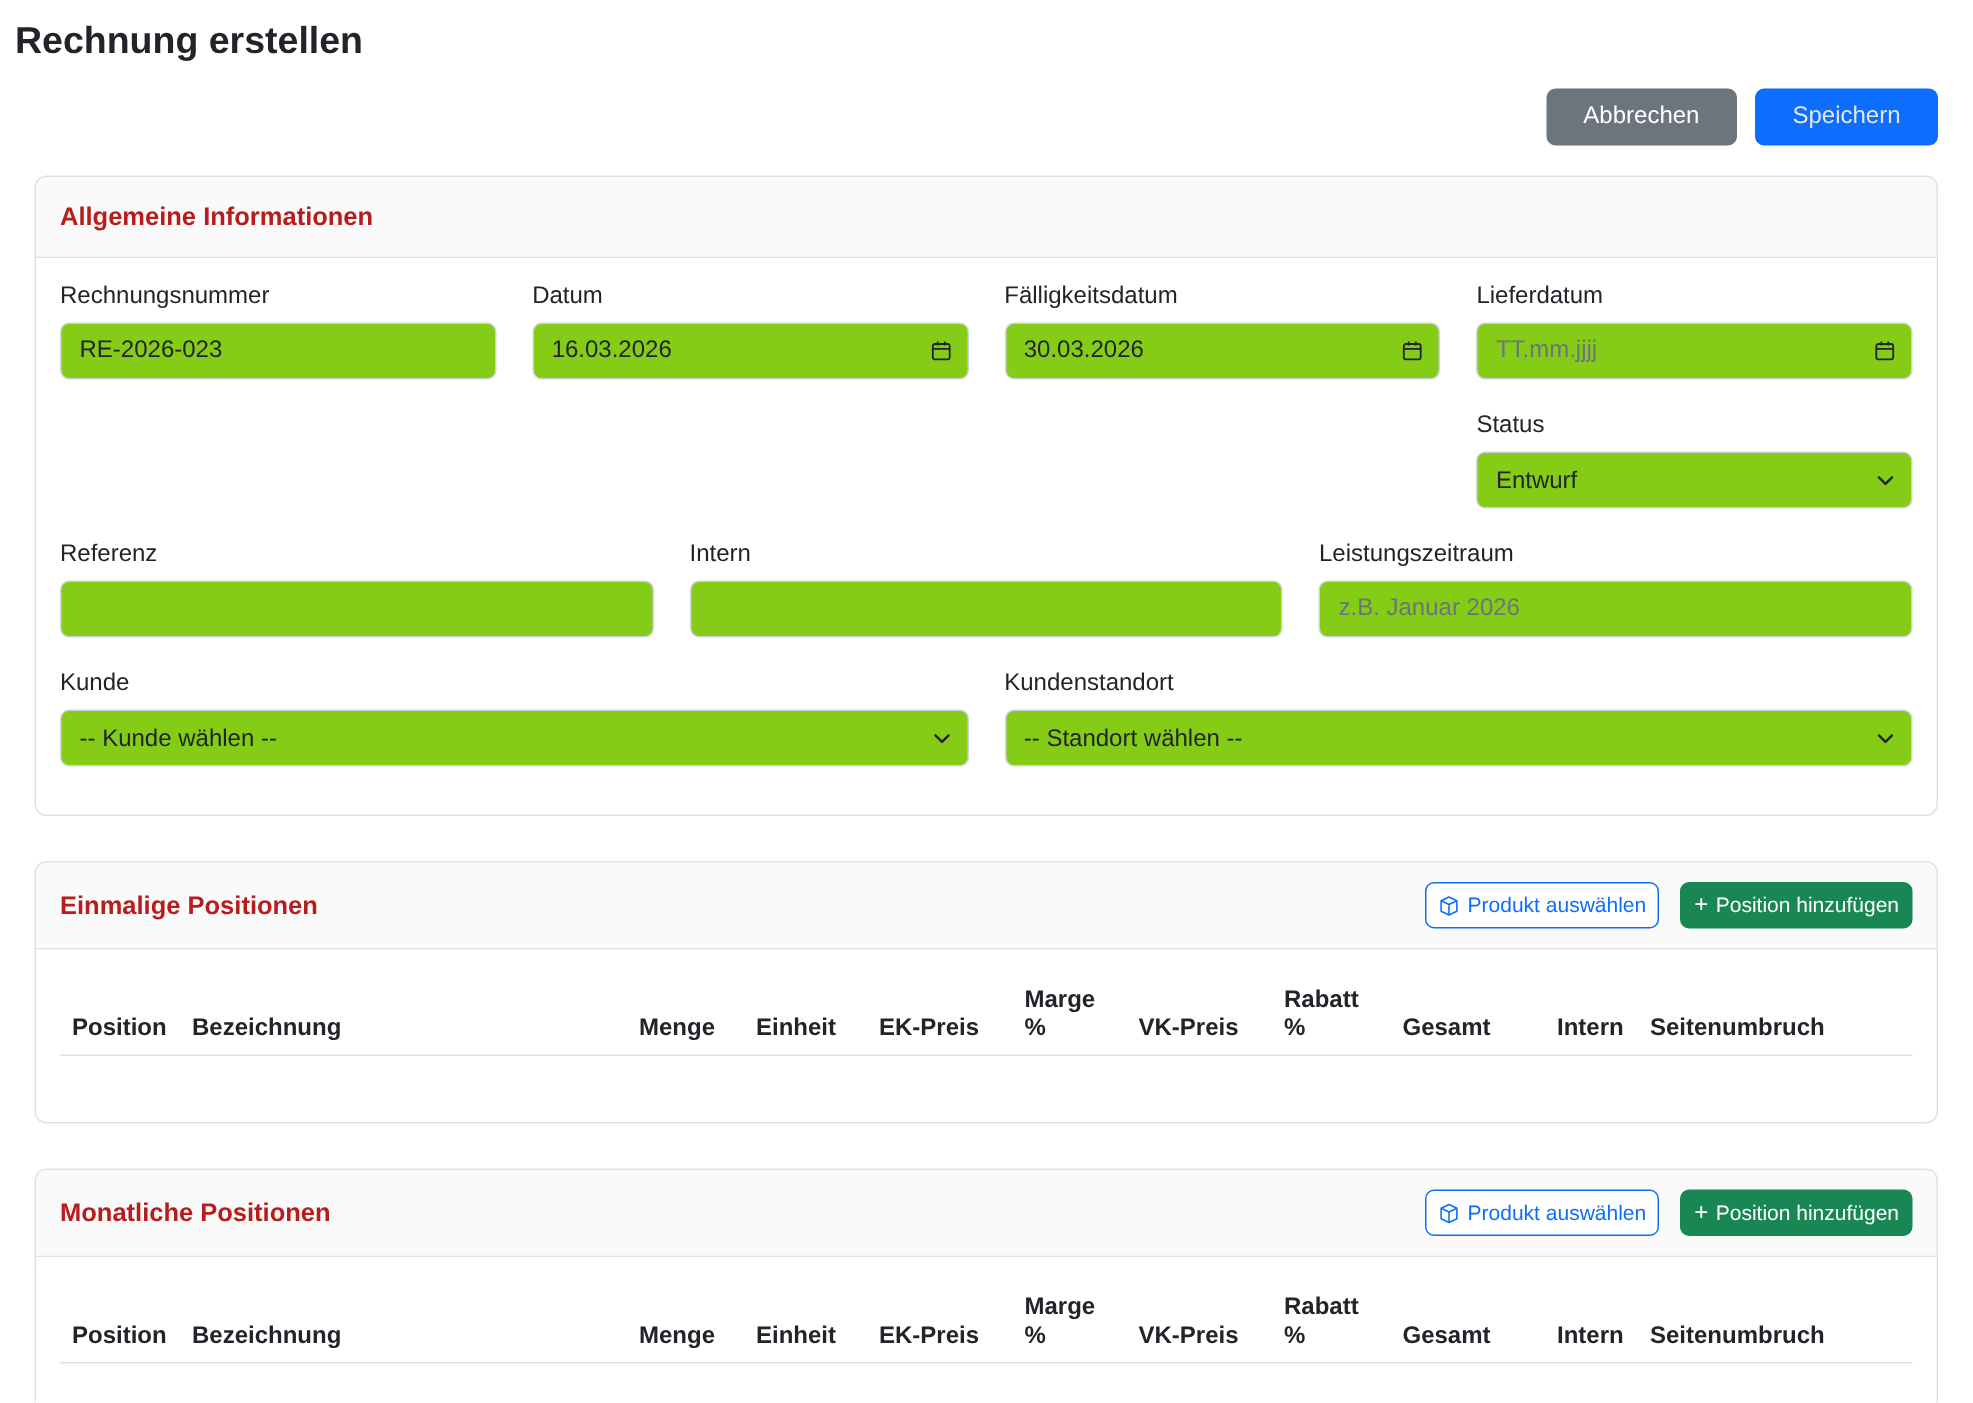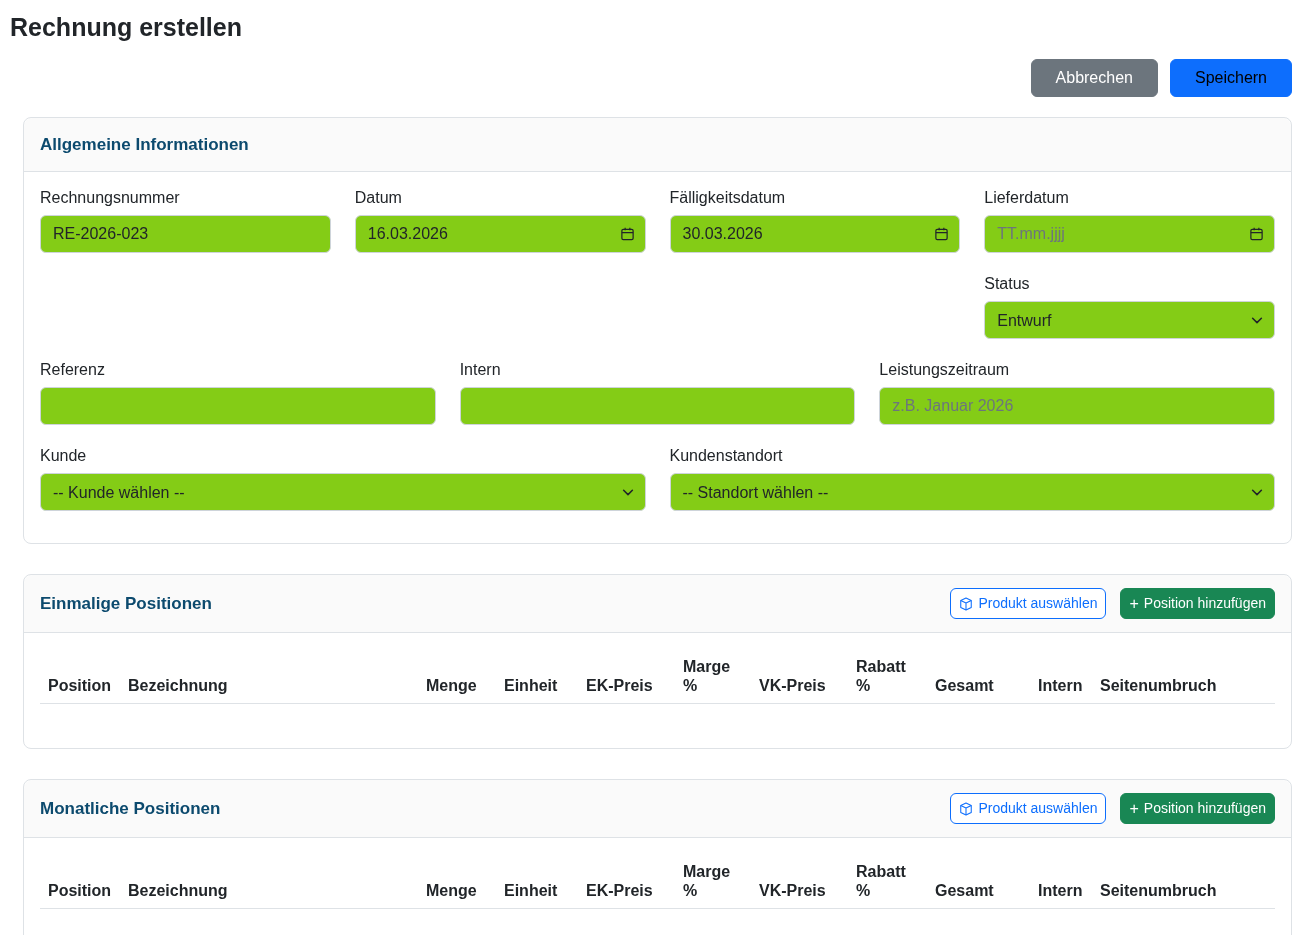--- a/index.html
+++ b/index.html
@@ -30,21 +30,21 @@
     font-family: inherit;
     font-size: 16px;
     line-height: 24px;
     padding: 6px 24px;
     border-radius: 6px;
     border: 1px solid transparent;
     cursor: pointer;
     white-space: nowrap;
   }
   .btn-secondary { background: #6c757d; border-color: #6c757d; color: #fff; }
-  .btn-primary   { background: #0d6efd; border-color: #0d6efd; color: #000000; }
+  .btn-primary   { background: #0d6efd; border-color: #0d6efd; color: #e5e5e5; }
 
   .card {
     margin: 30px 23px 0;
     border: 1px solid #dee2e6;
     border-radius: 8px;
     background: #fff;
   }
   #card-general { margin-top: 20px; }
 
   .card-header {
@@ -56,21 +56,21 @@
   .positions-header {
     display: flex;
     justify-content: space-between;
     align-items: center;
     padding: 13px 16px;
     background: rgba(0,0,0,.02);
     border-bottom: 1px solid #dee2e6;
     border-radius: 8px 8px 0 0;
   }
   .card-title {
-    color: #0c4a6e;
+    color: #b91c1c;
     font-size: 17px;
     font-weight: 700;
     line-height: 21px;
   }
 
   .card-body { padding: 16px; }
 
   .form-row { display: flex; gap: 24px; margin-bottom: 21px; justify-content: flex-end; }
   .form-row:last-child { margin-bottom: 16px; }
   .col { flex: 1 1 0; min-width: 0; }

